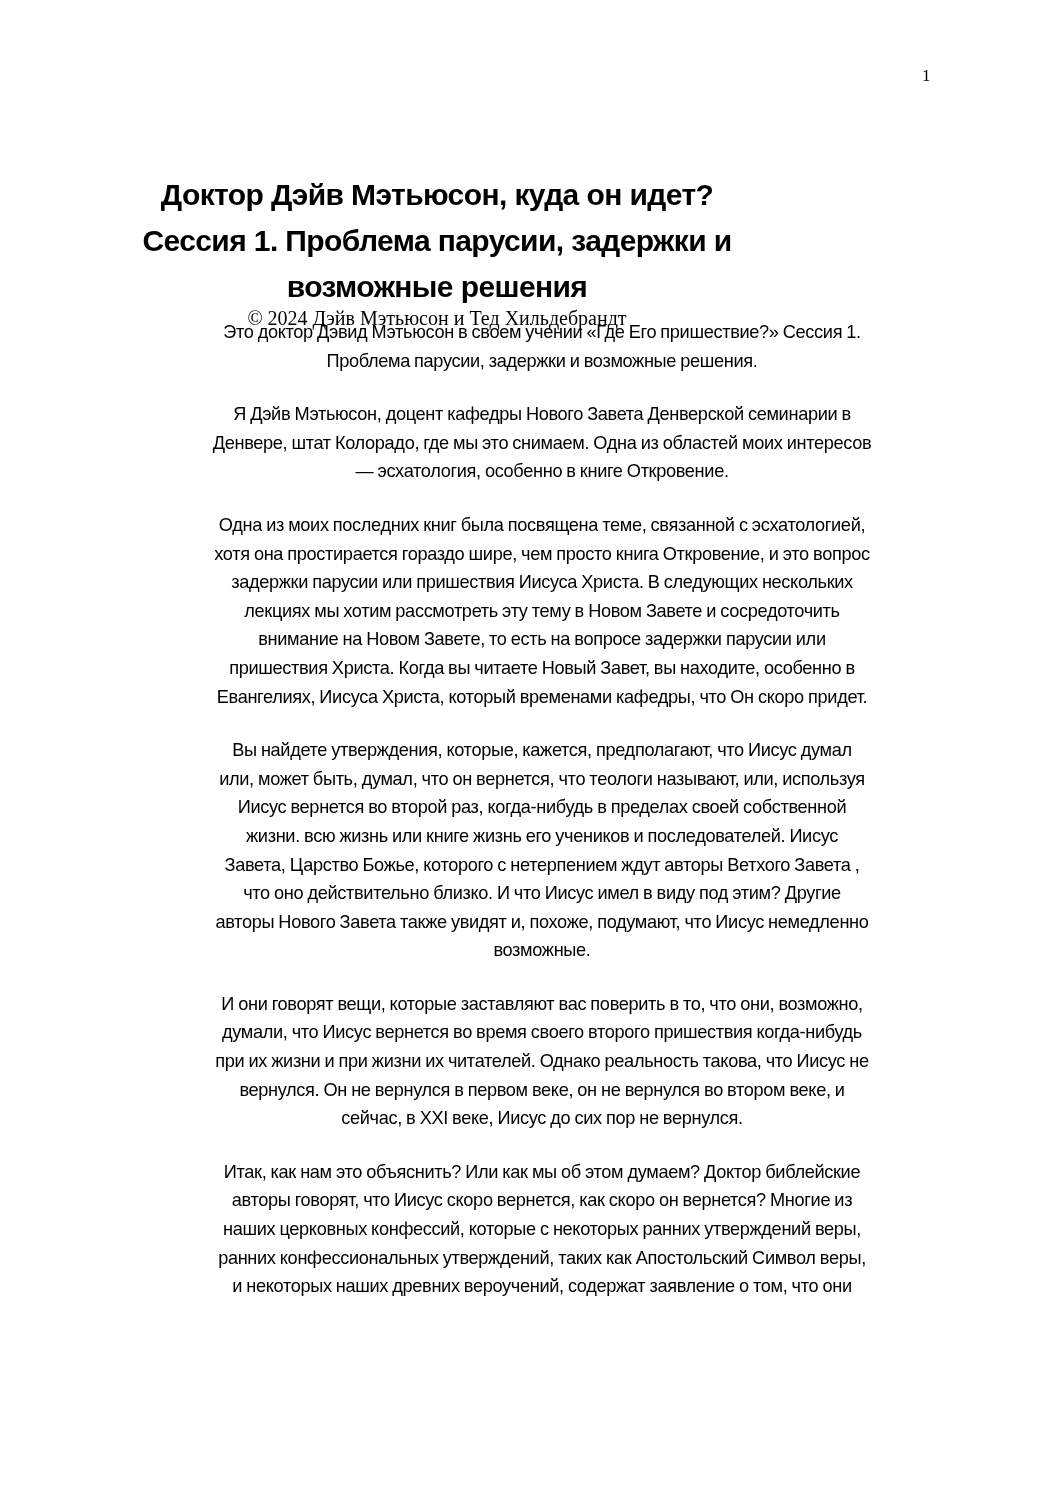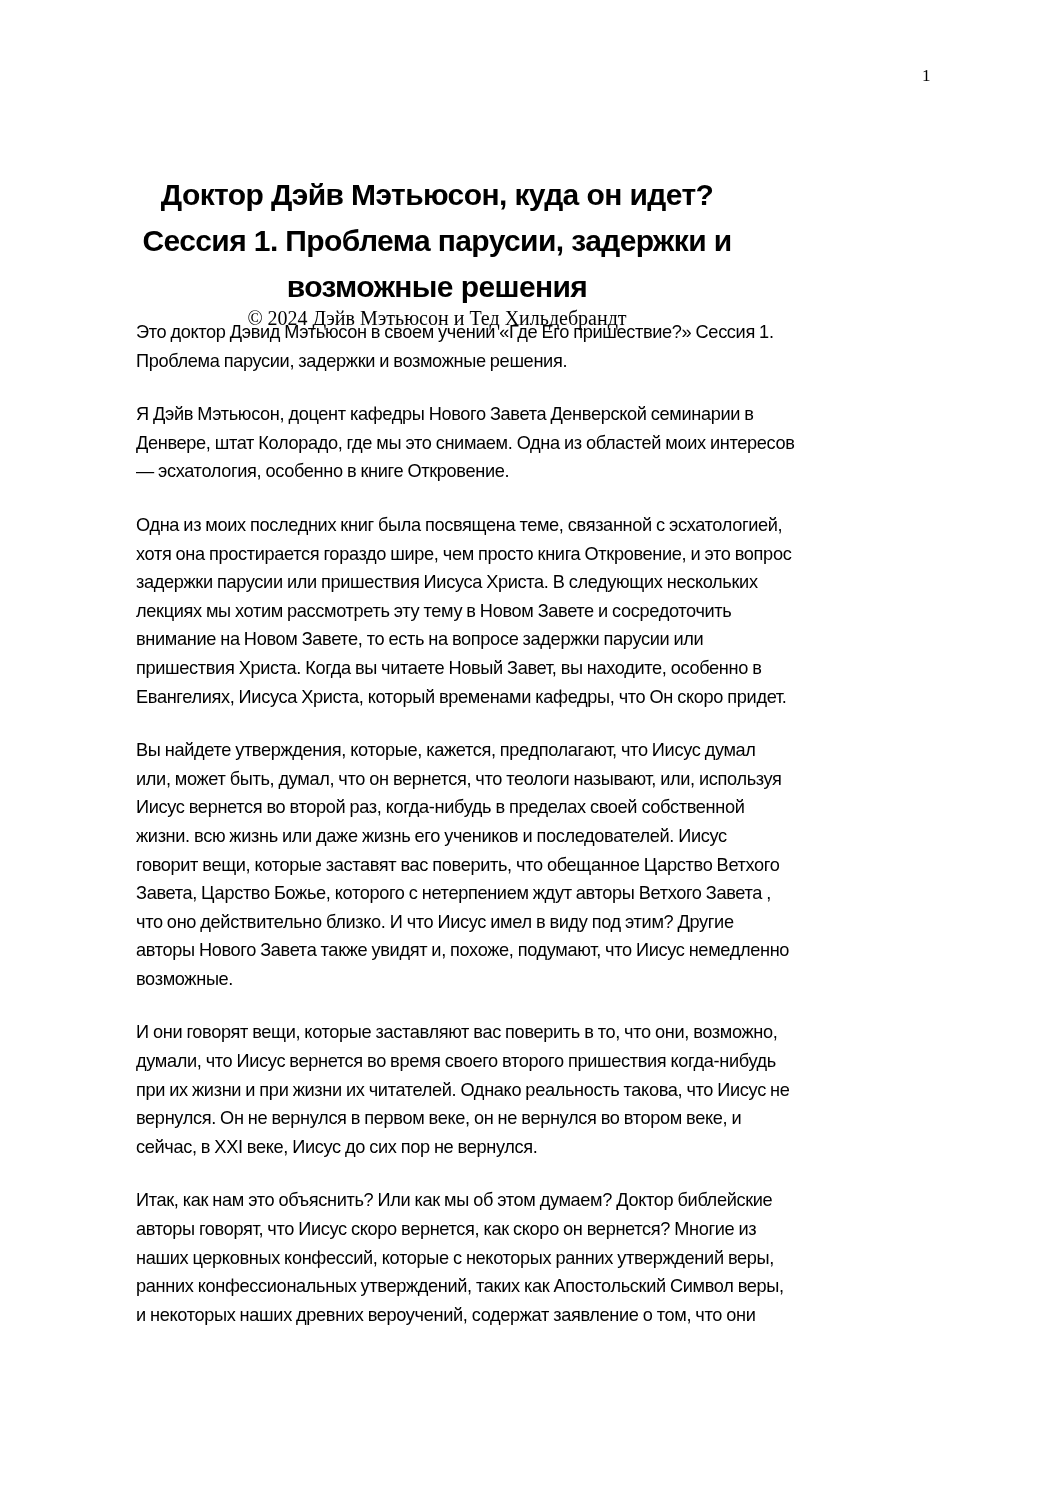--- a/index.html
+++ b/index.html
@@ -57,20 +57,21 @@
       top: 318px;
       left: 128px;
       width: 820px;
       font-family: "Liberation Sans", sans-serif;
       font-size: 18.2px;
       letter-spacing: -0.35px;
       word-spacing: -0.5px;
     }
     .para {
       margin: 0 0 25px 8px;
+      text-align: center;
     }
     .line {
       display: block;
       line-height: 28.6px;
       white-space: nowrap;
     }
   </style>
 </head>
 <body>
 
@@ -105,22 +106,21 @@
       <span class="line">лекциях мы хотим рассмотреть эту тему в Новом Завете и сосредоточить</span>
       <span class="line">внимание на Новом Завете, то есть на вопросе задержки парусии или</span>
       <span class="line">пришествия Христа. Когда вы читаете Новый Завет, вы находите, особенно в</span>
       <span class="line">Евангелиях, Иисуса Христа, который временами кафедры, что Он скоро придет.</span>
     </p>
 
     <p class="para">
       <span class="line">Вы найдете утверждения, которые, кажется, предполагают, что Иисус думал</span>
       <span class="line">или, может быть, думал, что он вернется, что теологи называют, или, используя</span>
       <span class="line">Иисус вернется во второй раз, когда-нибудь в пределах своей собственной</span>
-      <span class="line">жизни. всю жизнь или даже жизнь его учеников и последователей. Иисус</span>
-      <span class="line">говорит вещи, которые заставят вас поверить, что обещанное Царство Ветхого</span>
+      <span class="line">жизни. всю жизнь или книге жизнь его учеников и последователей. Иисус</span>
       <span class="line">Завета, Царство Божье, которого с нетерпением ждут авторы Ветхого Завета ,</span>
       <span class="line">что оно действительно близко. И что Иисус имел в виду под этим? Другие</span>
       <span class="line">авторы Нового Завета также увидят и, похоже, подумают, что Иисус немедленно</span>
       <span class="line">возможные.</span>
     </p>
 
     <p class="para">
       <span class="line">И они говорят вещи, которые заставляют вас поверить в то, что они, возможно,</span>
       <span class="line">думали, что Иисус вернется во время своего второго пришествия когда-нибудь</span>
       <span class="line">при их жизни и при жизни их читателей. Однако реальность такова, что Иисус не</span>

